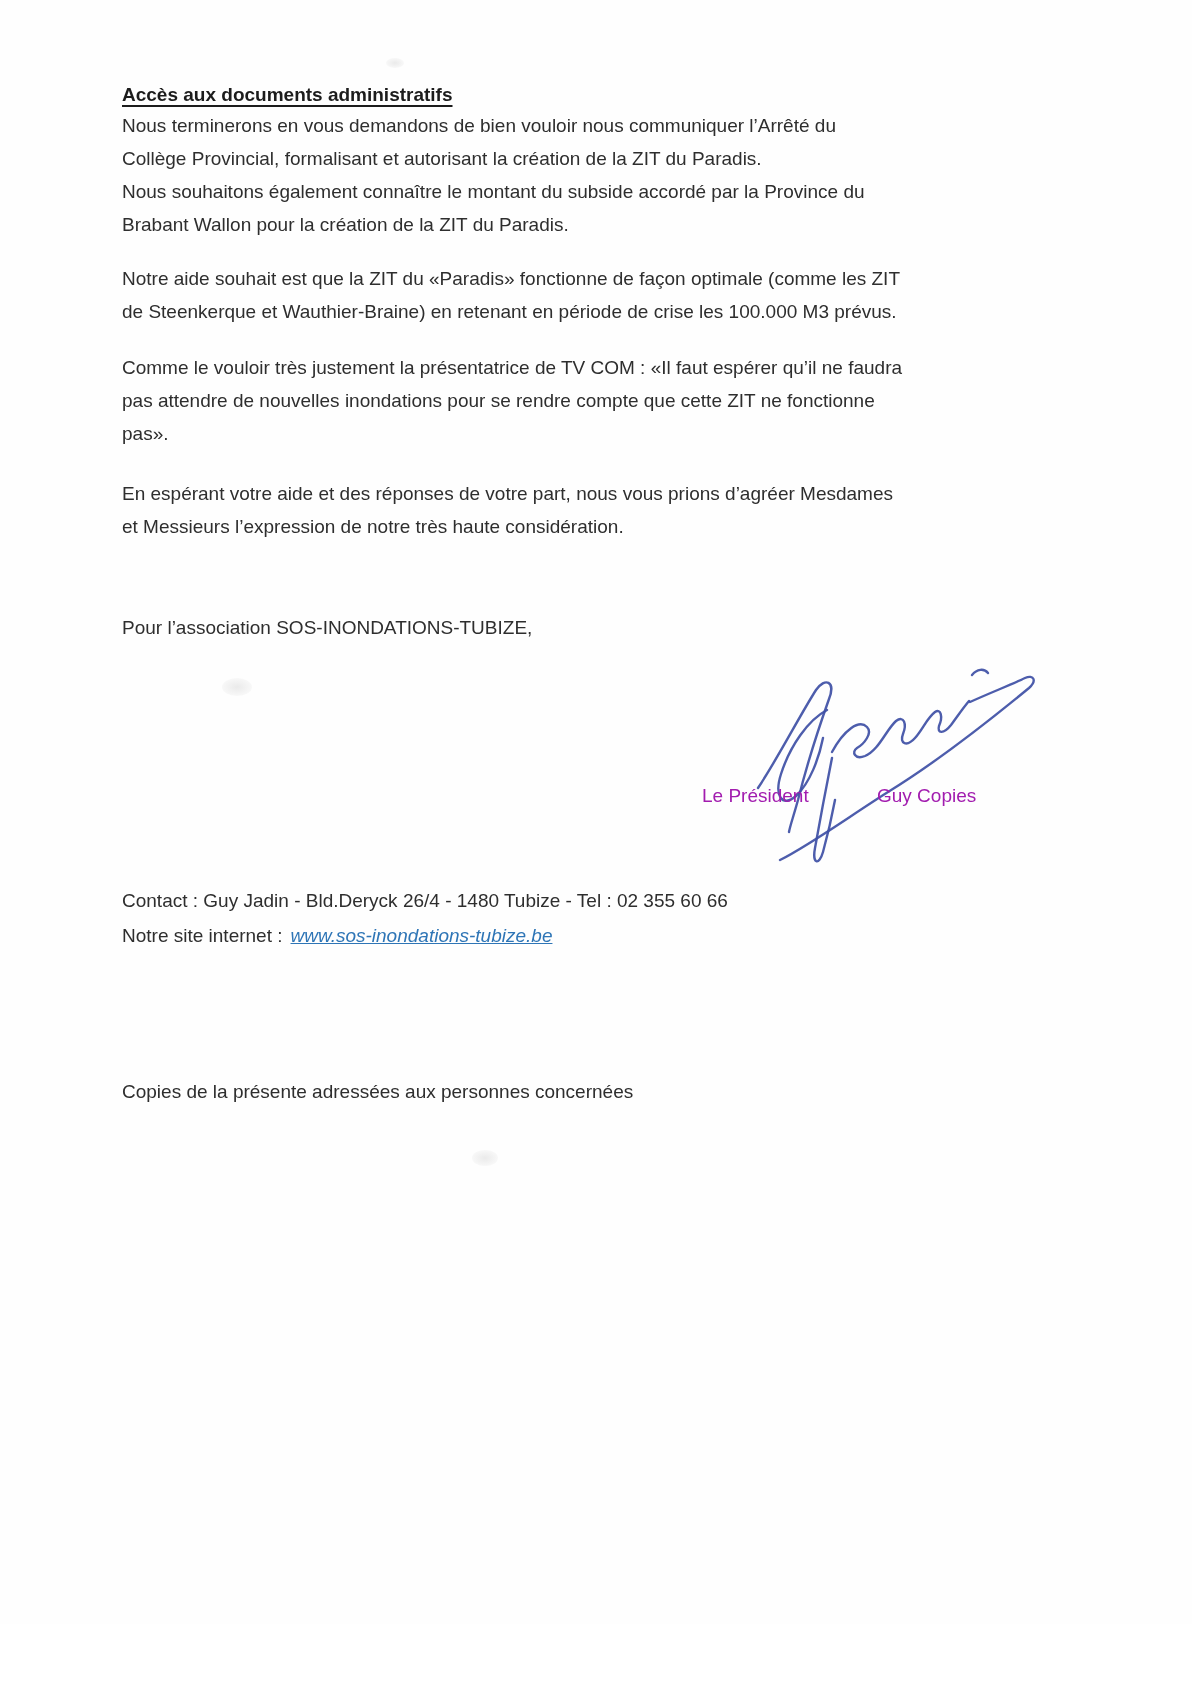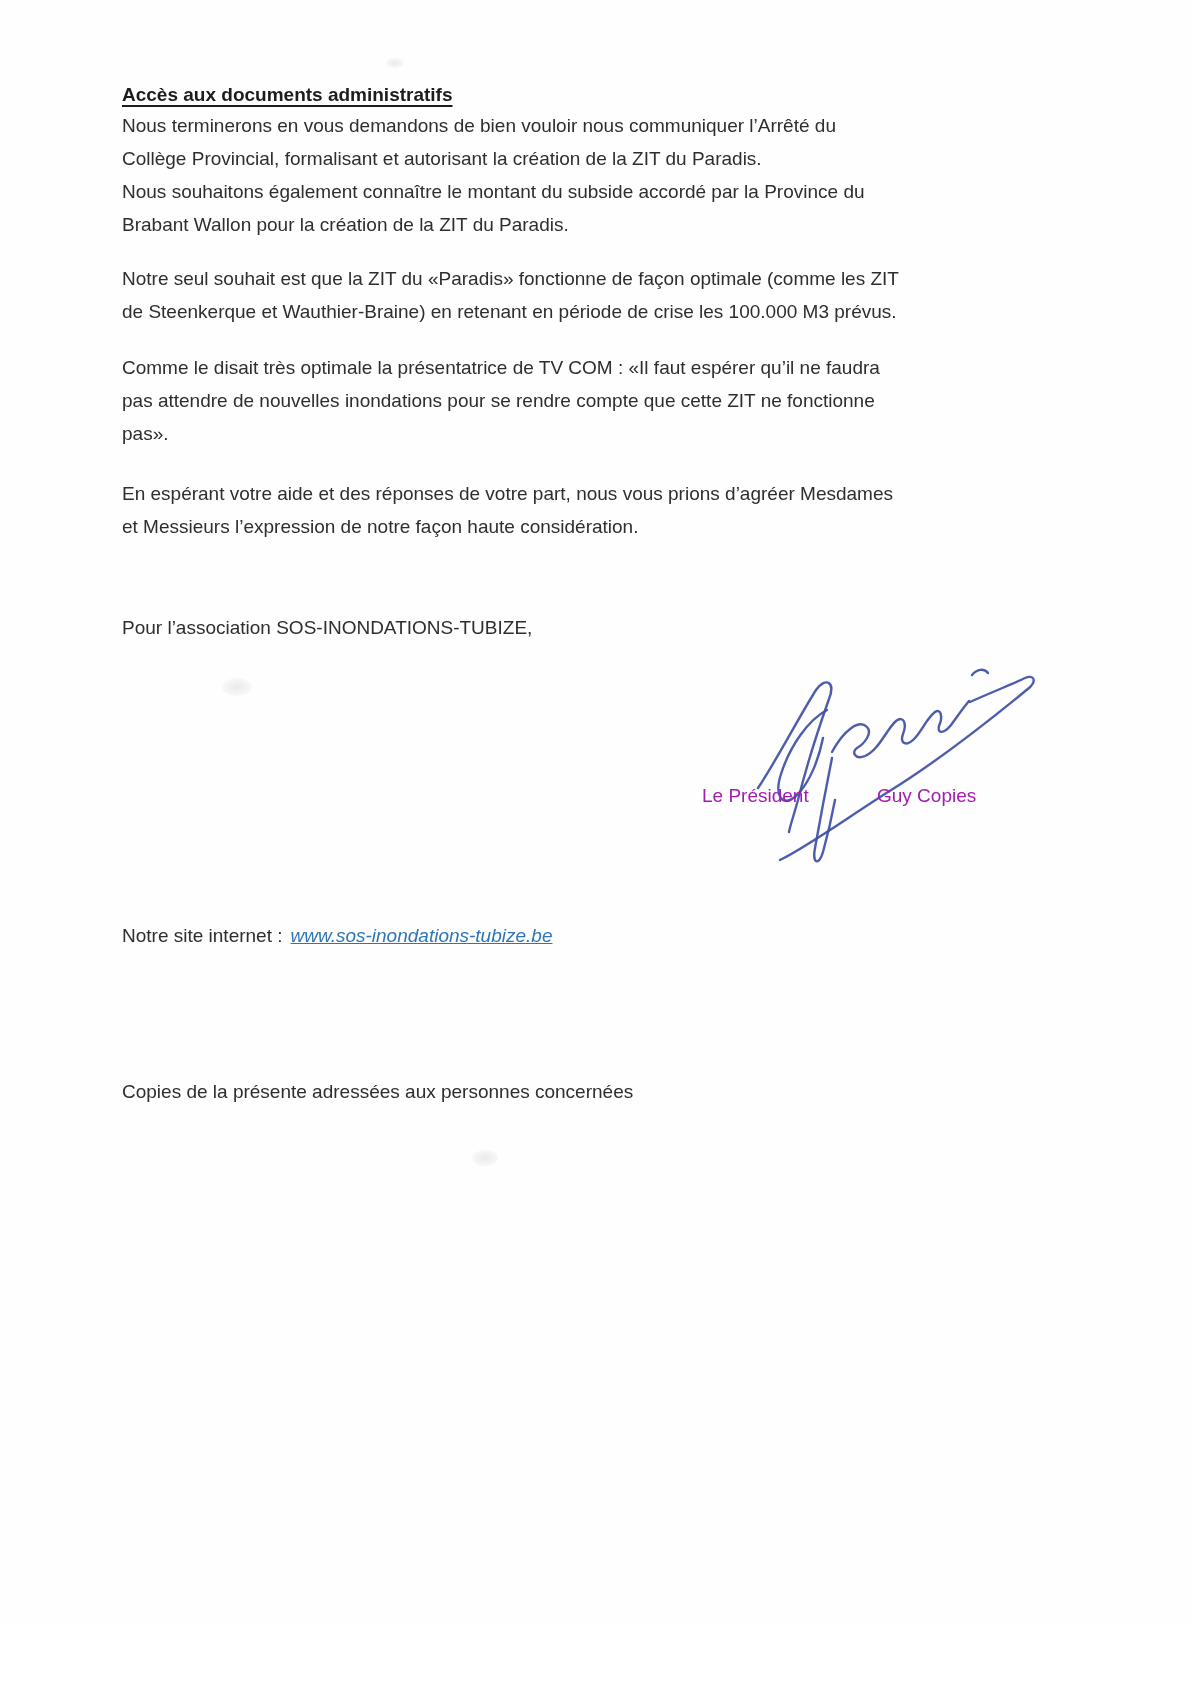--- a/index.html
+++ b/index.html
@@ -52,52 +52,53 @@
   <div class="block heading" style="top:78px;">Accès aux documents administratifs</div>
 
   <div class="block" style="top:109px;">
     <span class="line">Nous terminerons en vous demandons de bien vouloir nous communiquer l’Arrêté du</span>
     <span class="line">Collège Provincial, formalisant et autorisant la création de la ZIT du Paradis.</span>
     <span class="line">Nous souhaitons également connaître le montant du subside accordé par la Province du</span>
     <span class="line">Brabant Wallon pour la création de la ZIT du Paradis.</span>
   </div>
 
   <div class="block" style="top:262px;">
-    <span class="line">Notre seul souhait est que la ZIT du «Paradis» fonctionne de façon optimale (comme les ZIT</span>
+    <span class="line">Notre aide souhait est que la ZIT du «Paradis» fonctionne de façon optimale (comme les ZIT</span>
     <span class="line">de Steenkerque et Wauthier-Braine) en retenant en période de crise les 100.000 M3 prévus.</span>
   </div>
 
   <div class="block" style="top:351px;">
     <span class="line">
-      <span>Comme le disait très optimale la présentatrice de TV COM : </span>
+      <span>Comme le vouloir très justement la présentatrice de TV COM : </span>
       <span class="italic">«Il faut espérer qu’il ne faudra</span>
     </span>
     <span class="line italic">pas attendre de nouvelles inondations pour se rendre compte que cette ZIT ne fonctionne</span>
     <span class="line italic">pas».</span>
   </div>
 
   <div class="block" style="top:477px;">
     <span class="line">En espérant votre aide et des réponses de votre part, nous vous prions d’agréer Mesdames</span>
-    <span class="line">et Messieurs l’expression de notre façon haute considération.</span>
+    <span class="line">et Messieurs l’expression de notre très haute considération.</span>
   </div>
 
   <div class="block" style="top:611px;">Pour l’association SOS-INONDATIONS-TUBIZE,</div>
 
   <svg class="sig-svg" viewBox="0 0 420 270" aria-hidden="true">
     <path d="M 138,168 C 158,138 180,95 196,70 C 205,57 216,61 209,79 C 198,110 186,148 178,180 C 173,198 170,206 169,212"></path>
     <path d="M 207,90 C 188,100 170,126 161,154 C 154,176 162,188 176,176 C 190,163 199,138 203,118"></path>
     <path d="M 212,138 C 206,168 200,200 195,228 C 192,244 199,246 203,232 C 208,214 212,196 215,180"></path>
     <path d="M 212,132 C 224,110 239,99 247,107 C 253,113 244,124 237,128 C 231,132 235,140 245,136 C 259,130 266,110 276,101 C 284,95 287,104 283,114 C 279,124 287,127 295,118 C 303,109 307,98 315,92 C 321,88 323,97 319,106 C 317,113 323,115 331,105 C 337,97 343,88 349,81"></path>
     <path d="M 352,55 C 357,49 364,48 368,53"></path>
     <path d="M 350,82 C 372,72 393,64 405,58 C 414,54 417,61 409,68 C 375,96 320,140 268,172 C 230,196 190,225 160,240"></path>
   </svg>
 
   <span class="sig-label" style="left:702px;top:779px;">Le Président</span>
   <span class="sig-label" style="left:877px;top:779px;">Guy Copies</span>
 
+  <div class="block" style="top:884px;">Contact : Guy Jadin - Bld.Deryck 26/4 - 1480 Tubize - Tel : 02 355 60 66</div>
 
   <div class="block" style="top:919px;">
     <span style="margin-right:8px;">Notre site internet :</span><a class="link">www.sos-inondations-tubize.be</a>
   </div>
 
   <div class="block" style="top:1075px;">Copies de la présente adressées aux personnes concernées</div>
 
   <div class="smudge" style="left:222px;top:678px;width:30px;height:18px;"></div>
   <div class="smudge" style="left:472px;top:1150px;width:26px;height:16px;"></div>
   <div class="smudge" style="left:386px;top:58px;width:18px;height:10px;"></div>

